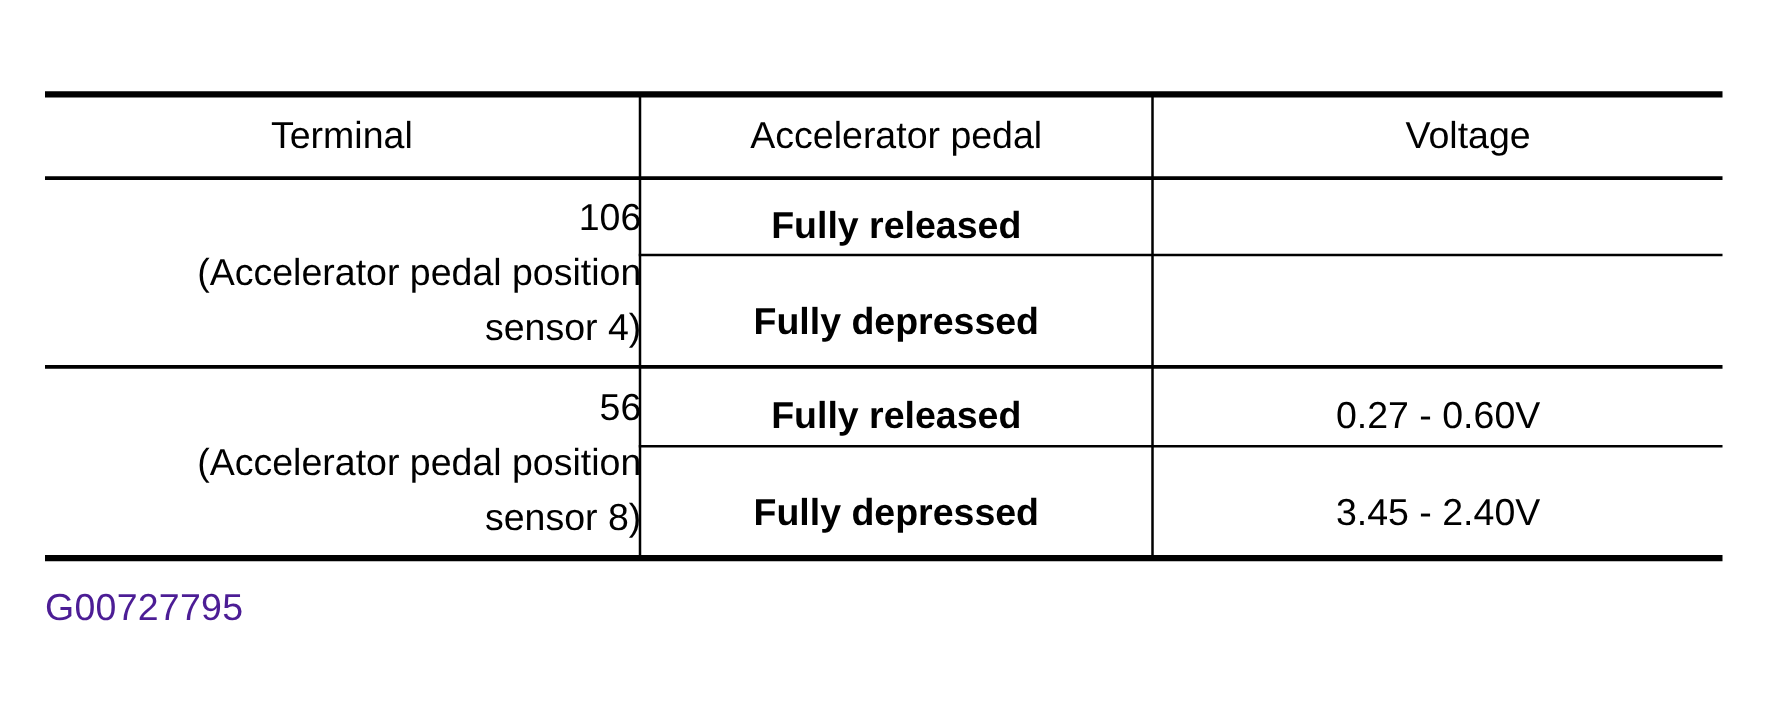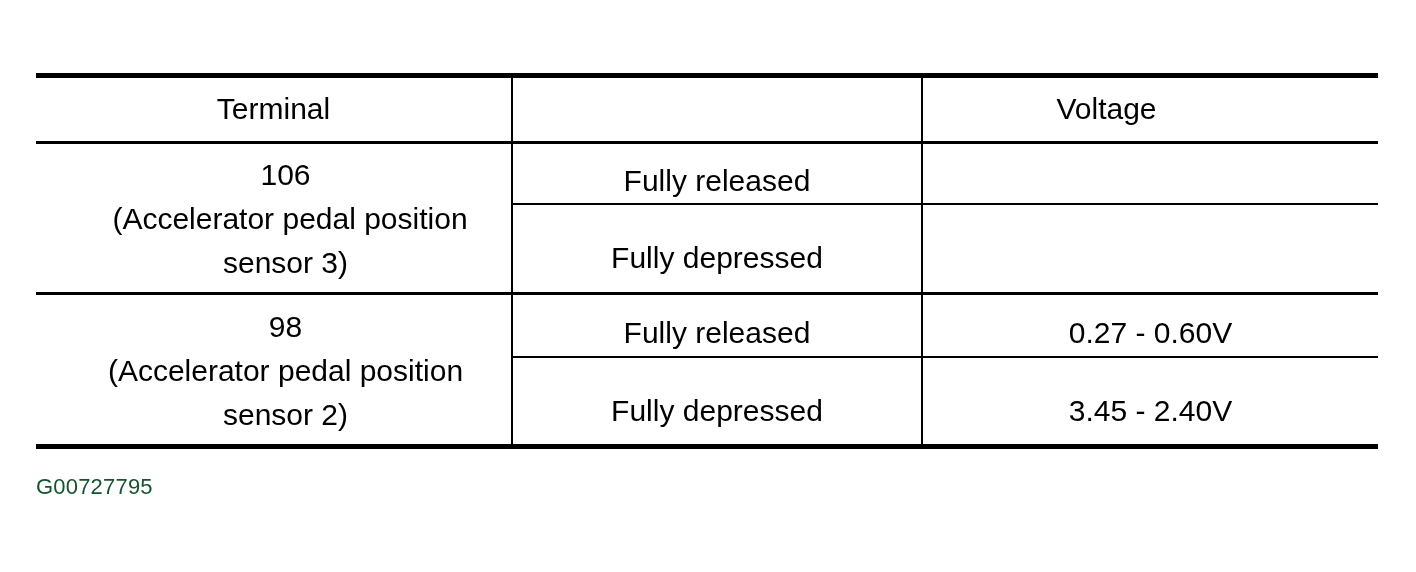--- a/index.html
+++ b/index.html
@@ -75,56 +75,56 @@
     box-sizing: border-box;
     font-size: 30px;
     line-height: 44px;
     color: #000000;
     white-space: nowrap;
   }
   .cell.center {
     text-align: center;
   }
   .cell.left {
-    text-align: center;
+    text-align: right;
   }
 
   
   .h-term { left: 0px;   top: 14px; width: 475px; }
   .h-ped  { left: 477px; top: 14px; width: 408px; }
-  .h-volt { left: 843px; top: 14px; width: 455px; }
+  .h-volt { left: 911px; top: 14px; width: 455px; }
 
   
   .t-cell {
     left: 22px;
     width: 455px;
     text-align: left;
   }
   .t-cell .line { display: block; }
   .t-row1 { top: 80px; }
   .t-row2 { top: 232px; }
   .indent { padding-left: 9px; }
 
   
-  .p-cell { left: 477px; width: 408px; }
+  .p-cell { left: 477px; width: 408px; font-weight: bold; }
   .v-cell { left: 887px; width: 455px; }
 
   .sub-1 { top: 86px;  }
   .sub-2 { top: 163px; }
   .sub-3 { top: 238px; }
   .sub-4 { top: 316px; }
 
   .figure-id {
     position: absolute;
     left: 36px;
     top: 472px;
-    font-size: 22px;
+    font-size: 30px;
     line-height: 30px;
     letter-spacing: 0.2px;
-    color: #14532d;
+    color: #4c1d95;
     white-space: nowrap;
   }
 </style>
 </head>
 <body>
 
 <div class="page">
 
   <div class="spec-table">
 
@@ -133,36 +133,37 @@
     <div class="rule medium rule-mid"></div>
     <div class="rule thick rule-bottom"></div>
 
     <div class="rule thin sub rule-sub-1"></div>
     <div class="rule thin sub rule-sub-2"></div>
 
     <div class="vrule vrule-1"></div>
     <div class="vrule vrule-2"></div>
 
     <div class="cell center h-term">Terminal</div>
+    <div class="cell center h-ped">Accelerator pedal</div>
     <div class="cell center h-volt">Voltage</div>
 
     <div class="cell left t-cell t-row1">
       <span class="line">106</span>
       <span class="line indent">(Accelerator pedal position</span>
-      <span class="line">sensor 3)</span>
+      <span class="line">sensor 4)</span>
     </div>
 
     <div class="cell center p-cell sub-1">Fully released</div>
 
     <div class="cell center p-cell sub-2">Fully depressed</div>
 
     <div class="cell left t-cell t-row2">
-      <span class="line">98</span>
+      <span class="line">56</span>
       <span class="line">(Accelerator pedal position</span>
-      <span class="line">sensor 2)</span>
+      <span class="line">sensor 8)</span>
     </div>
 
     <div class="cell center p-cell sub-3">Fully released</div>
     <div class="cell center v-cell sub-3">0.27 - 0.60V</div>
 
     <div class="cell center p-cell sub-4">Fully depressed</div>
     <div class="cell center v-cell sub-4">3.45 - 2.40V</div>
 
   </div>
 

